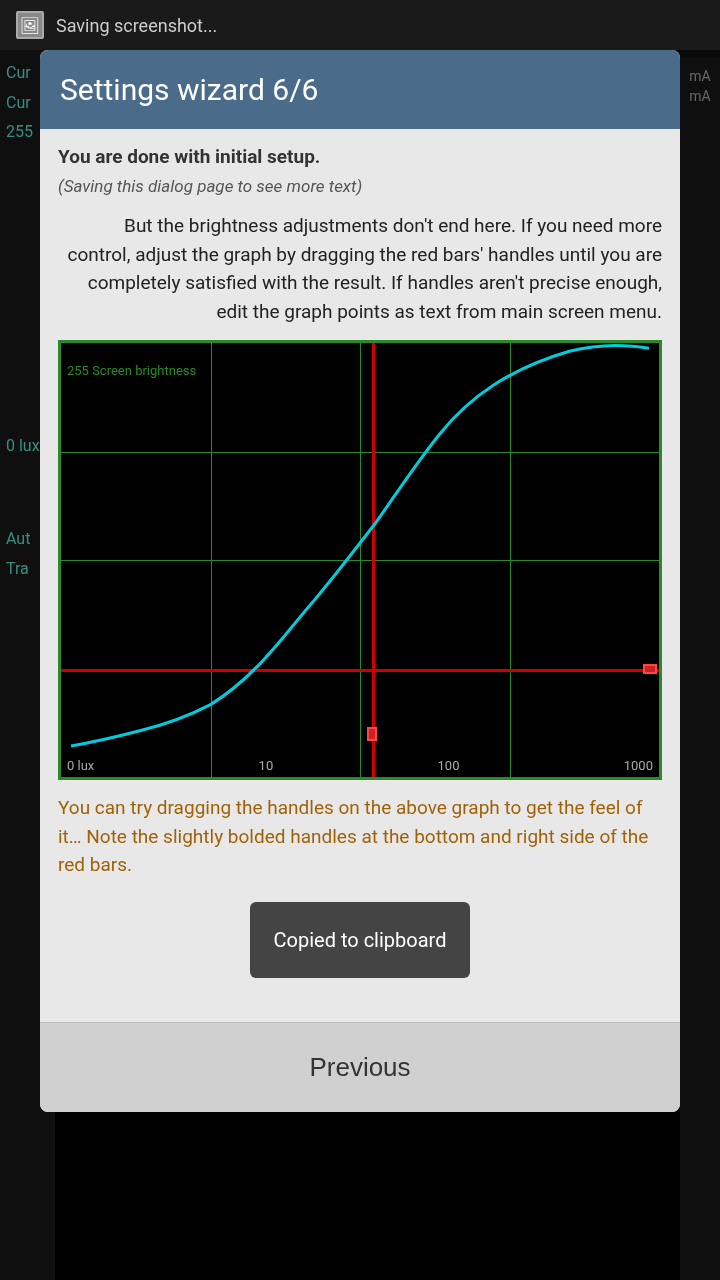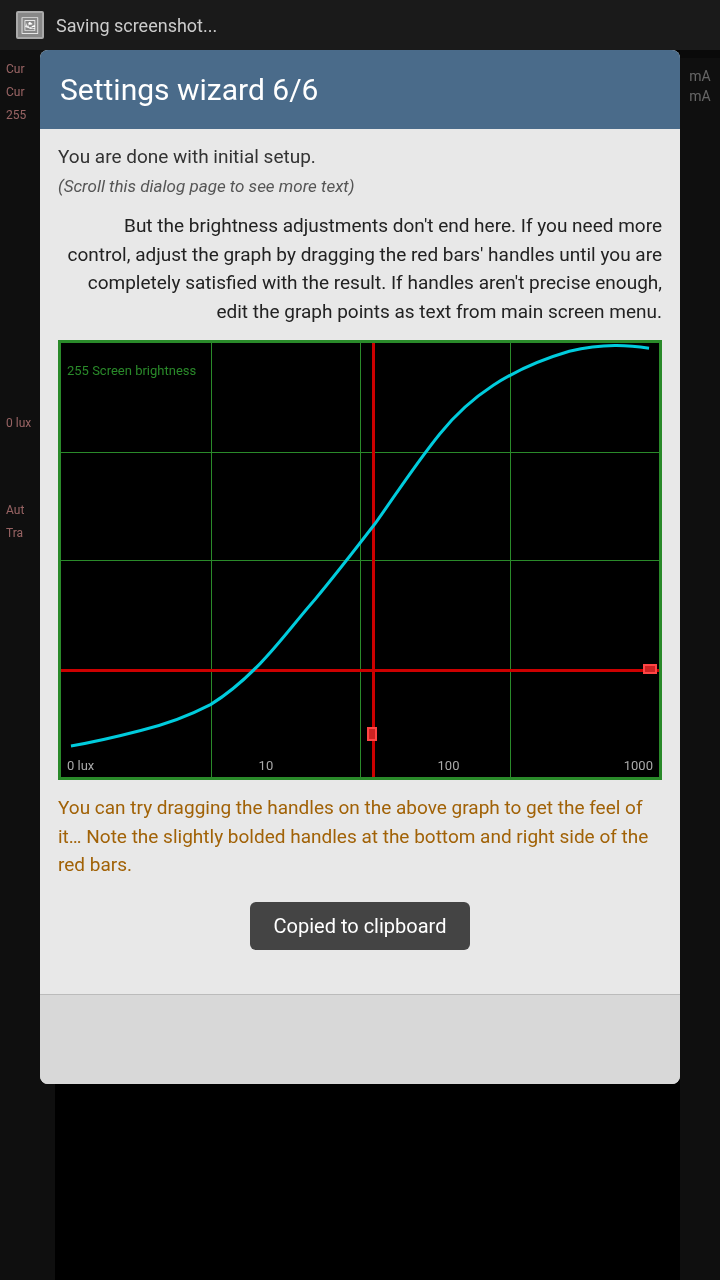--- a/index.html
+++ b/index.html
@@ -56,22 +56,22 @@
       width: 55px;
       height: 100%;
       background: #1a1a1a;
       display: flex;
       flex-direction: column;
       align-items: flex-start;
       padding: 10px 6px;
       gap: 4px;
     }
     .bg-label {
-      color: #fca5a5;
-      font-size: 12px;
+      color: #5eead4;
+      font-size: 16px;
       line-height: 1.6;
     }
     .bg-right-panel {
       position: absolute;
       right: 0;
       top: 8px;
       width: 40px;
       height: 100%;
       background: #1a1a1a;
       display: flex;
@@ -147,21 +147,21 @@
       padding: 16px 18px;
       background: #e8e8e8;
       flex: 1;
       overflow-y: auto;
     }
 
     .dialog-intro {
       color: #333;
       font-size: 19px;
       margin-bottom: 8px;
-      font-weight: 400;
+      font-weight: 700;
     }
     .dialog-scroll-hint {
       color: #555;
       font-size: 17px;
       margin-bottom: 16px;
       font-style: italic;
     }
     .dialog-text {
       color: #222;
       font-size: 19px;
@@ -261,21 +261,21 @@
       line-height: 1.5;
       margin-bottom: 14px;
     }
 
     
     .clipboard-toast {
       display: inline-block;
       background: #444;
       color: white;
       font-size: 20px;
-      padding: 12px 24px;
+      padding: 26px 24px;
       border-radius: 6px;
       margin: 8px auto 14px auto;
       text-align: left;
       width: auto;
     }
     .toast-wrapper {
       text-align: center;
       margin-bottom: 14px;
     }
 
@@ -341,21 +341,21 @@
 
 <div class="dialog-overlay"></div>
 
 <div class="dialog">
   <div class="dialog-header">
     <span class="dialog-title">Settings wizard 6/6</span>
   </div>
 
   <div class="dialog-body">
     <p class="dialog-intro">You are done with initial setup.</p>
-    <p class="dialog-scroll-hint">(Scroll this dialog page to see more text)</p>
+    <p class="dialog-scroll-hint">(Saving this dialog page to see more text)</p>
     <p class="dialog-text">But the brightness adjustments don't end here. If you need more control, adjust the graph by dragging the red bars' handles until you are completely satisfied with the result. If handles aren't precise enough, edit the graph points as text from main screen menu.</p>
 
     <div class="graph-container">
       <span class="graph-label-255">255 Screen brightness</span>
 
       <div class="graph-vline" style="left:25%;"></div>
       <div class="graph-vline" style="left:50%;"></div>
       <div class="graph-vline" style="left:75%;"></div>
 
       <div class="graph-hline" style="top:25%;"></div>
@@ -392,14 +392,15 @@
 
     <p class="dialog-text2">You can try dragging the handles on the above graph to get the feel of it… Note the slightly bolded handles at the bottom and right side of the red bars.</p>
 
     <div class="toast-wrapper">
       <span class="clipboard-toast">Copied to clipboard</span>
     </div>
 
   </div>
 
   <div class="dialog-footer">
+    <button class="dialog-btn">Previous</button>
   </div>
 </div>
 
 </body></html>

